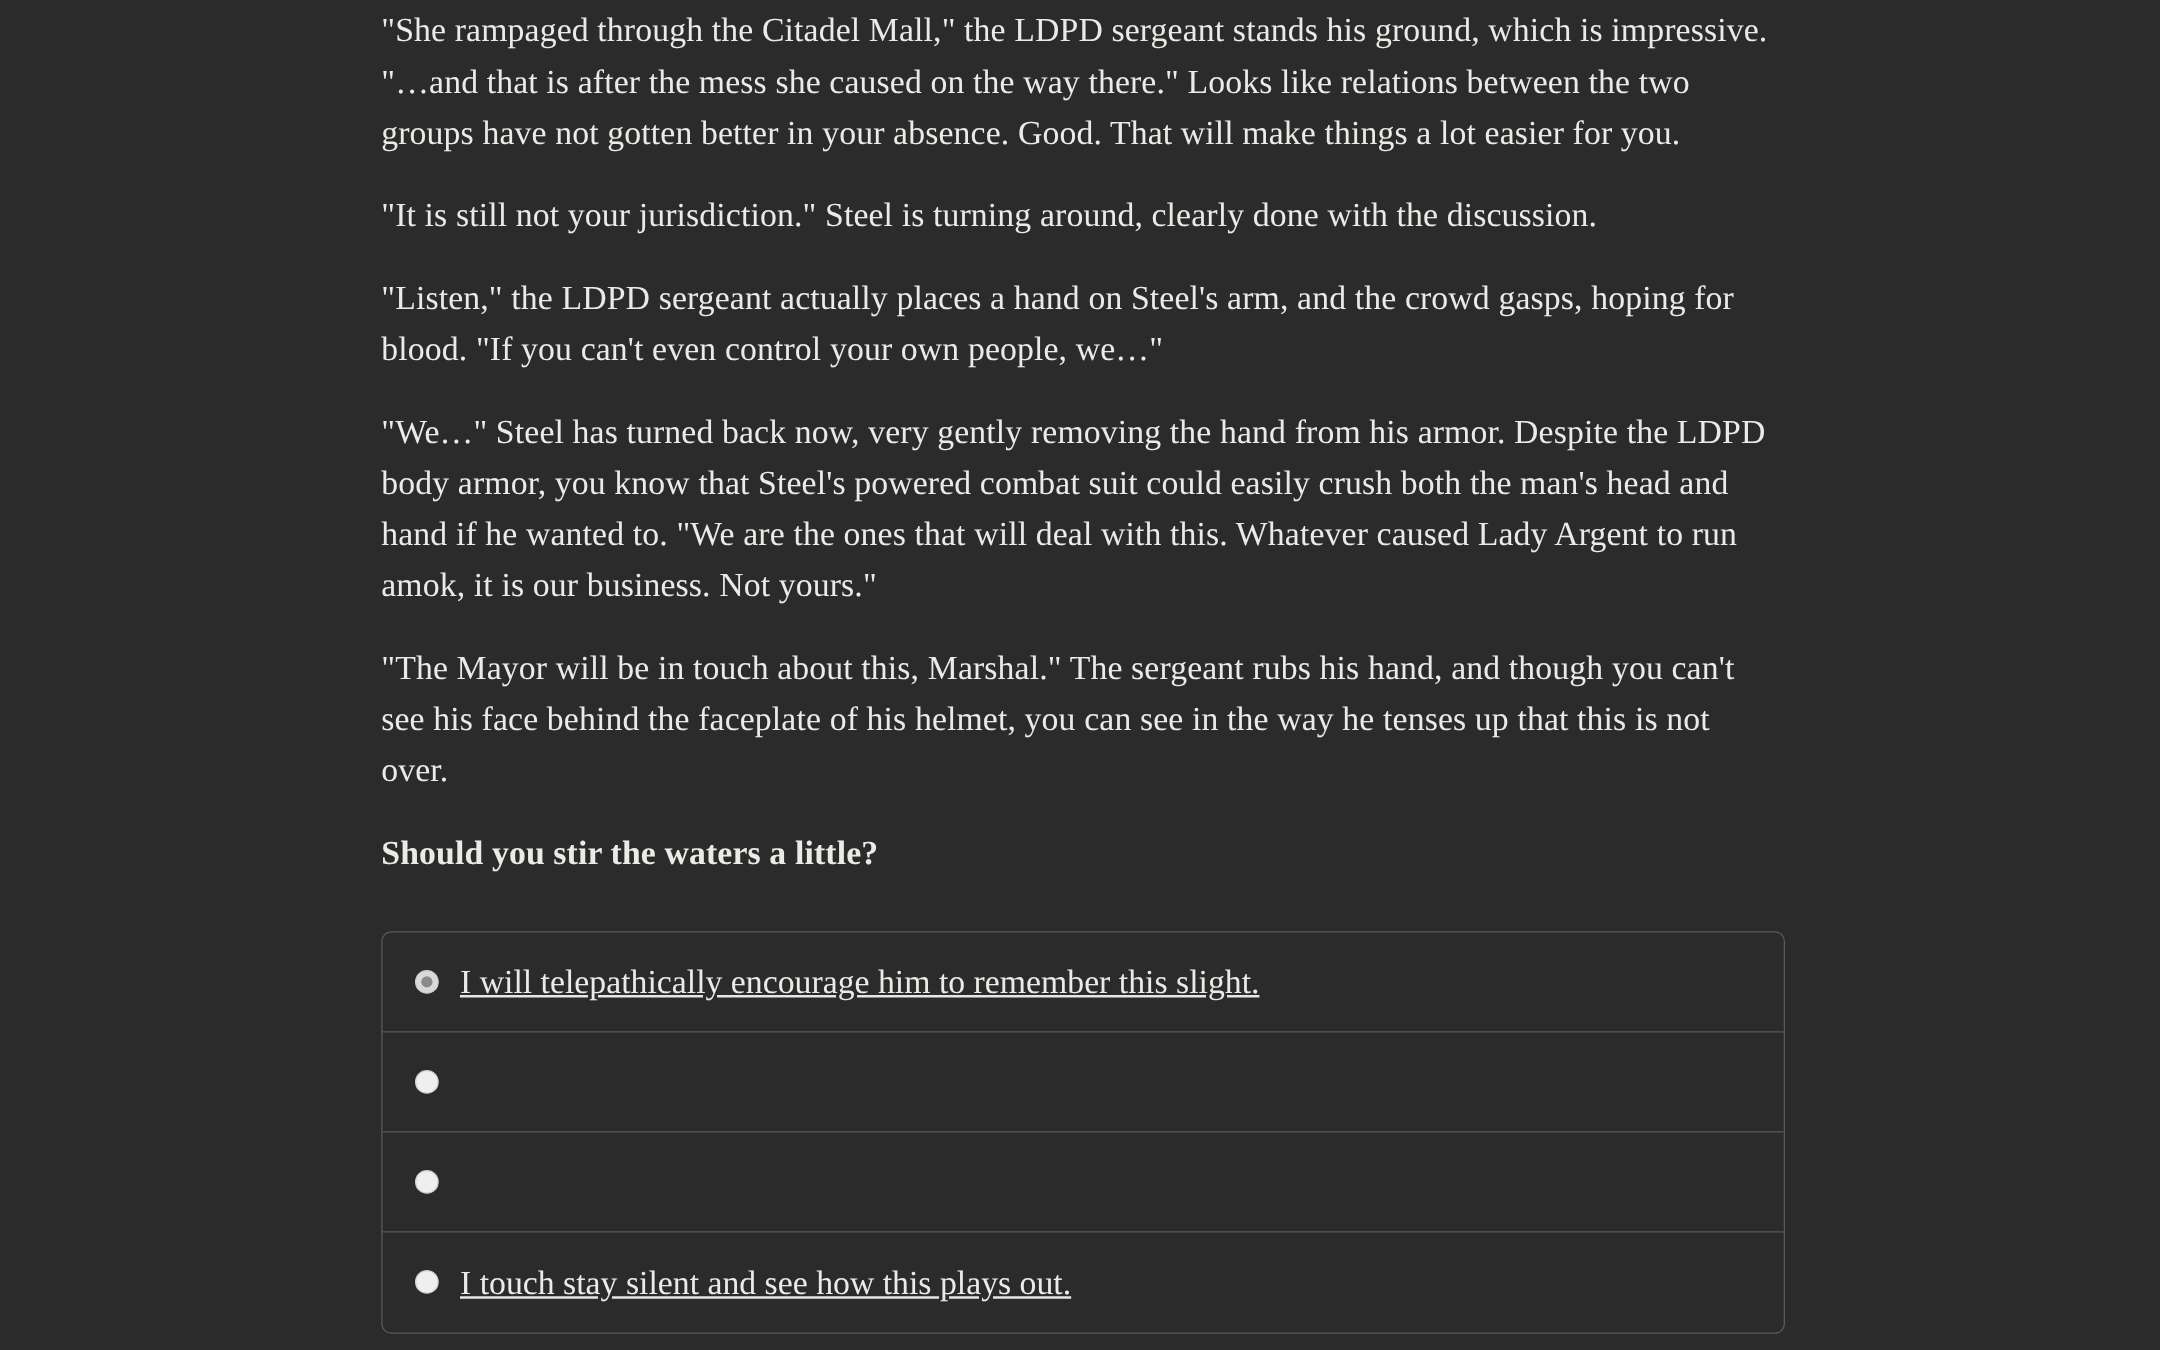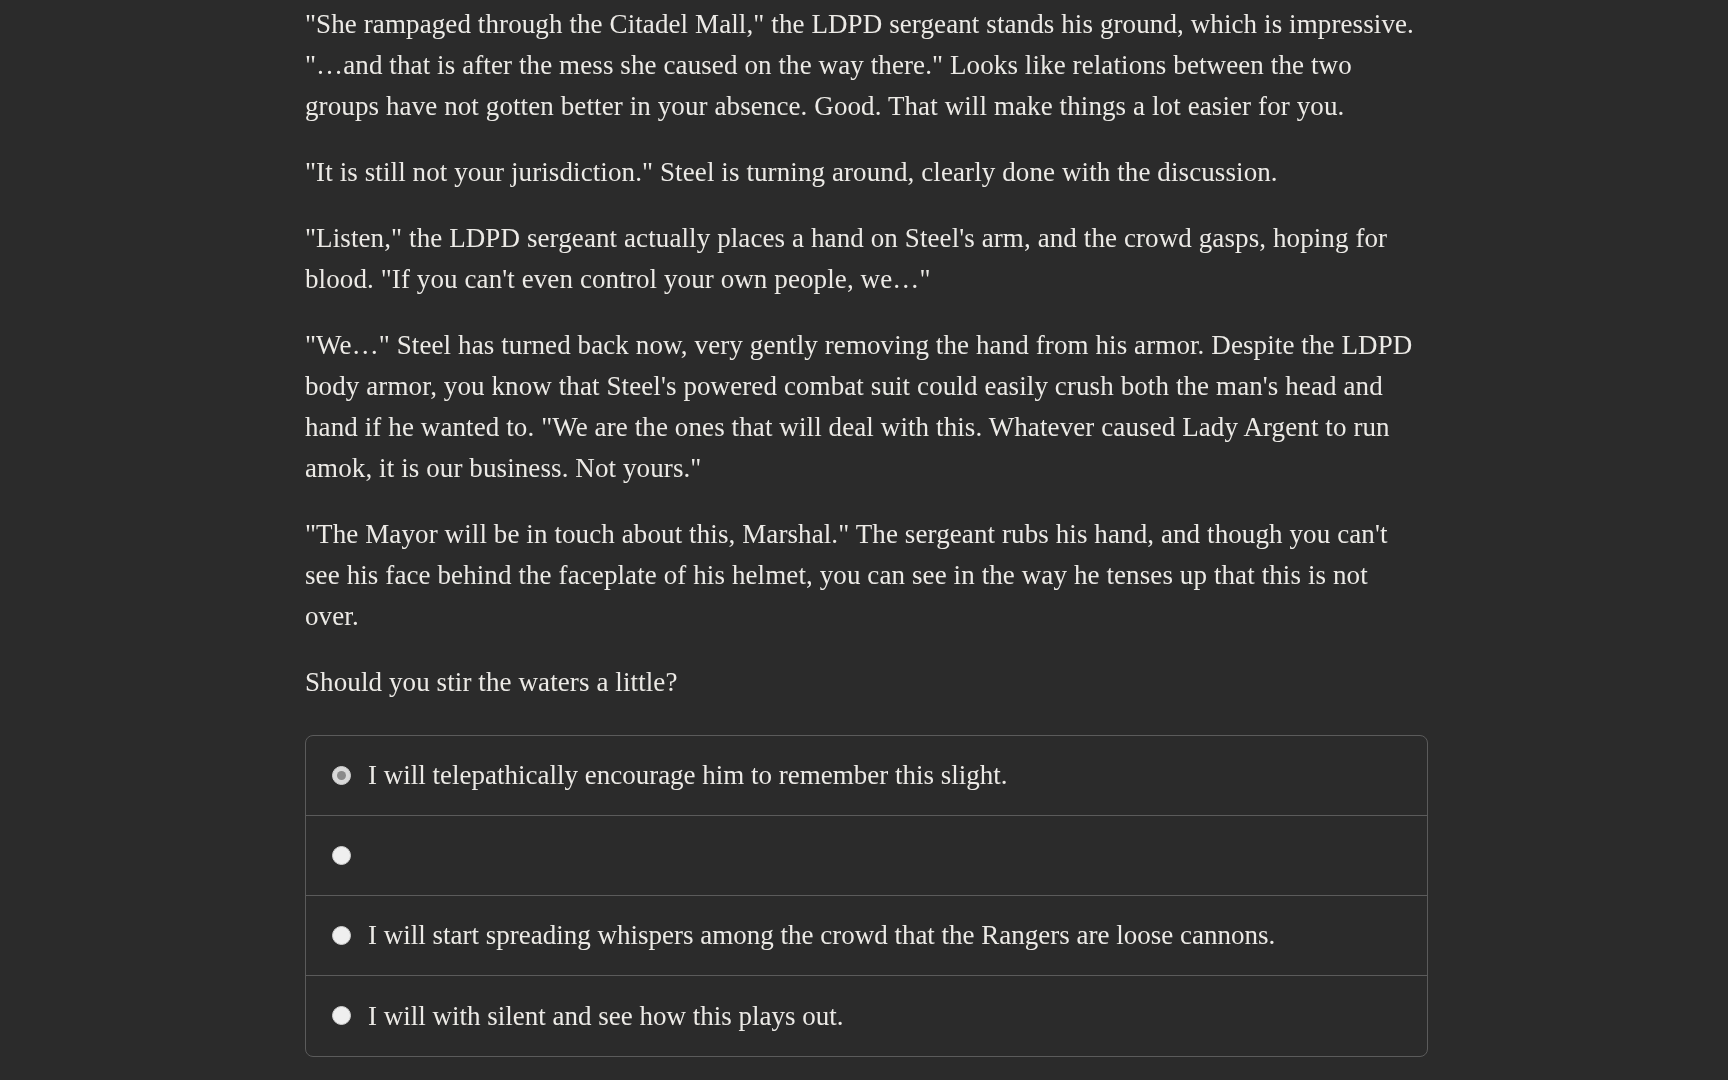--- a/index.html
+++ b/index.html
@@ -24,37 +24,39 @@
     padding-top: 4px;
   }
   .para {
     font-size: 27px;
     line-height: 41px;
     margin: 0 0 25px 0;
     color: #eceae6;
     letter-spacing: 0.1px;
   }
   .para.last-prompt {
-    margin-bottom: 32px;
+    margin-bottom: 42px;
+    font-weight: bold;
   }
   .choices {
     border: 1px solid #5b5b5b;
     border-radius: 8px;
     overflow: hidden;
     background: transparent;
   }
   .choice {
     display: flex;
     align-items: center;
     gap: 17px;
     padding: 20px 22px 21px 26px;
     border-bottom: 1px solid #5b5b5b;
     cursor: pointer;
     box-sizing: border-box;
     min-height: 80px;
+    text-decoration: underline;
   }
   .choice:last-child {
     border-bottom: none;
   }
   .radio {
     flex: 0 0 auto;
     width: 19px;
     height: 19px;
     border-radius: 50%;
     background: #efefef;
@@ -103,23 +105,22 @@
       <span class="radio selected"></span>
       <span class="choice-label">I will telepathically encourage him to remember this slight.</span>
     </div>
 
     <div class="choice">
       <span class="radio"></span>
     </div>
 
     <div class="choice">
       <span class="radio"></span>
-      <span class="choice-label">I will start spreading whispers among the crowd that the Rangers are loose cannons.</span>
     </div>
 
     <div class="choice">
       <span class="radio"></span>
-      <span class="choice-label">I will with silent and see how this plays out.</span>
+      <span class="choice-label">I touch stay silent and see how this plays out.</span>
     </div>
 
   </div>
 
 </div>
 
 </body></html>

